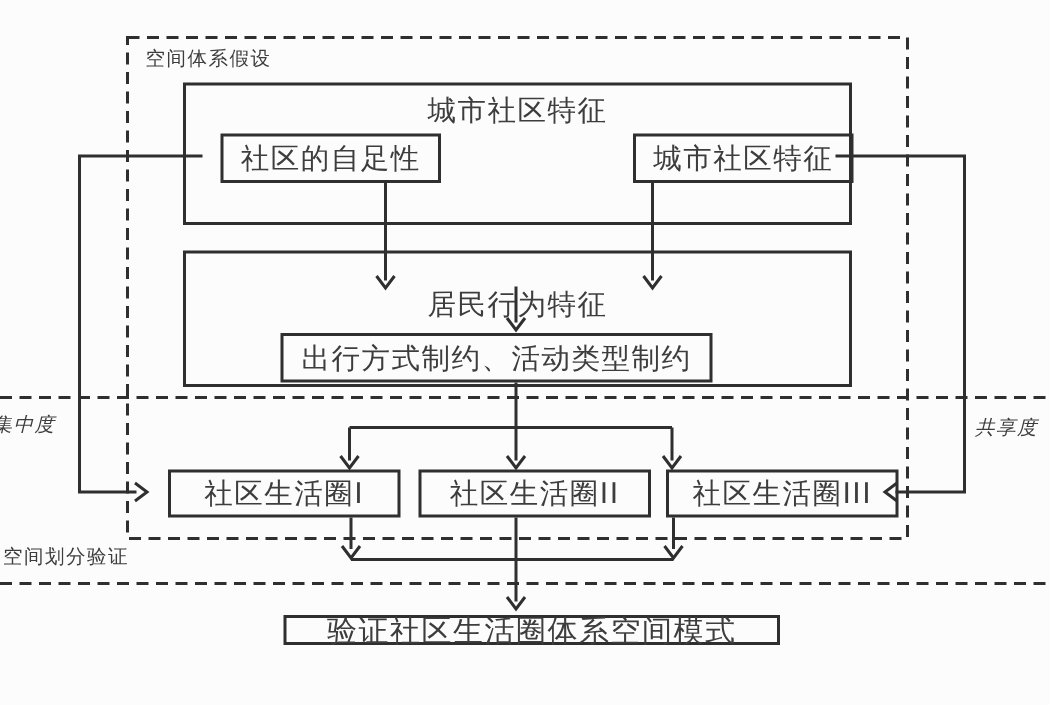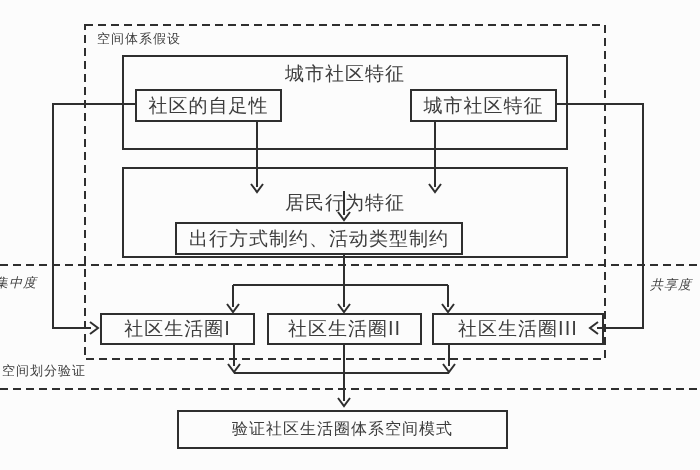--- a/index.html
+++ b/index.html
@@ -27,20 +27,21 @@
     position: absolute;
     box-sizing: border-box;
     border: 2px solid #2f2f2f;
     background: transparent;
     display: flex;
     align-items: center;
     justify-content: center;
     font-size: 19px;
     letter-spacing: 1px;
     white-space: nowrap;
+    margin-left: 12px;
   }
   .container-box {
     position: absolute;
     box-sizing: border-box;
     border: 2px solid #2f2f2f;
     background: transparent;
   }
   .floating-label {
     position: absolute;
     font-size: 13px;
@@ -136,19 +137,19 @@
   <div class="container-box" style="left:122px; top:167px; width:446px; height:91px;"></div>
   <div class="container-title" style="left:122px; top:170px; width:446px;margin-top:20px;">居民行为特征</div>
 
   <div class="node" style="left:175px; top:222px; width:288px; height:33px;">出行方式制约、活动类型制约</div>
 
   <div class="floating-label axis-label" style="left:-5px; top:274px;">集中度</div>
   <div class="floating-label axis-label" style="left:650px; top:276px;">共享度</div>
 
   <div class="node" style="left:267px; top:313px; width:155px; height:32px;">社区生活圈II</div>
   <div class="node" style="left:100px; top:313px; width:155px; height:32px;">社区生活圈I</div>
-  <div class="node" style="left:432px; top:313px; width:172px; height:32px;">社区生活圈III</div>
+  <div class="node" style="left:432px; top:313px; width:155px; height:32px;">社区生活圈III</div>
 
   <div class="floating-label" style="left:2px; top:362px;text-align:right;">空间划分验证</div>
 
-  <div class="node" style="left:177px; top:410px; width:331px; height:39px; font-size:16px;">验证社区生活圈体系空间模式</div>
+  <div class="node" style="left:177px; top:410px; width:331px; height:20px; font-size:20px;">验证社区生活圈体系空间模式</div>
 
 </div>
 
 </body></html>

